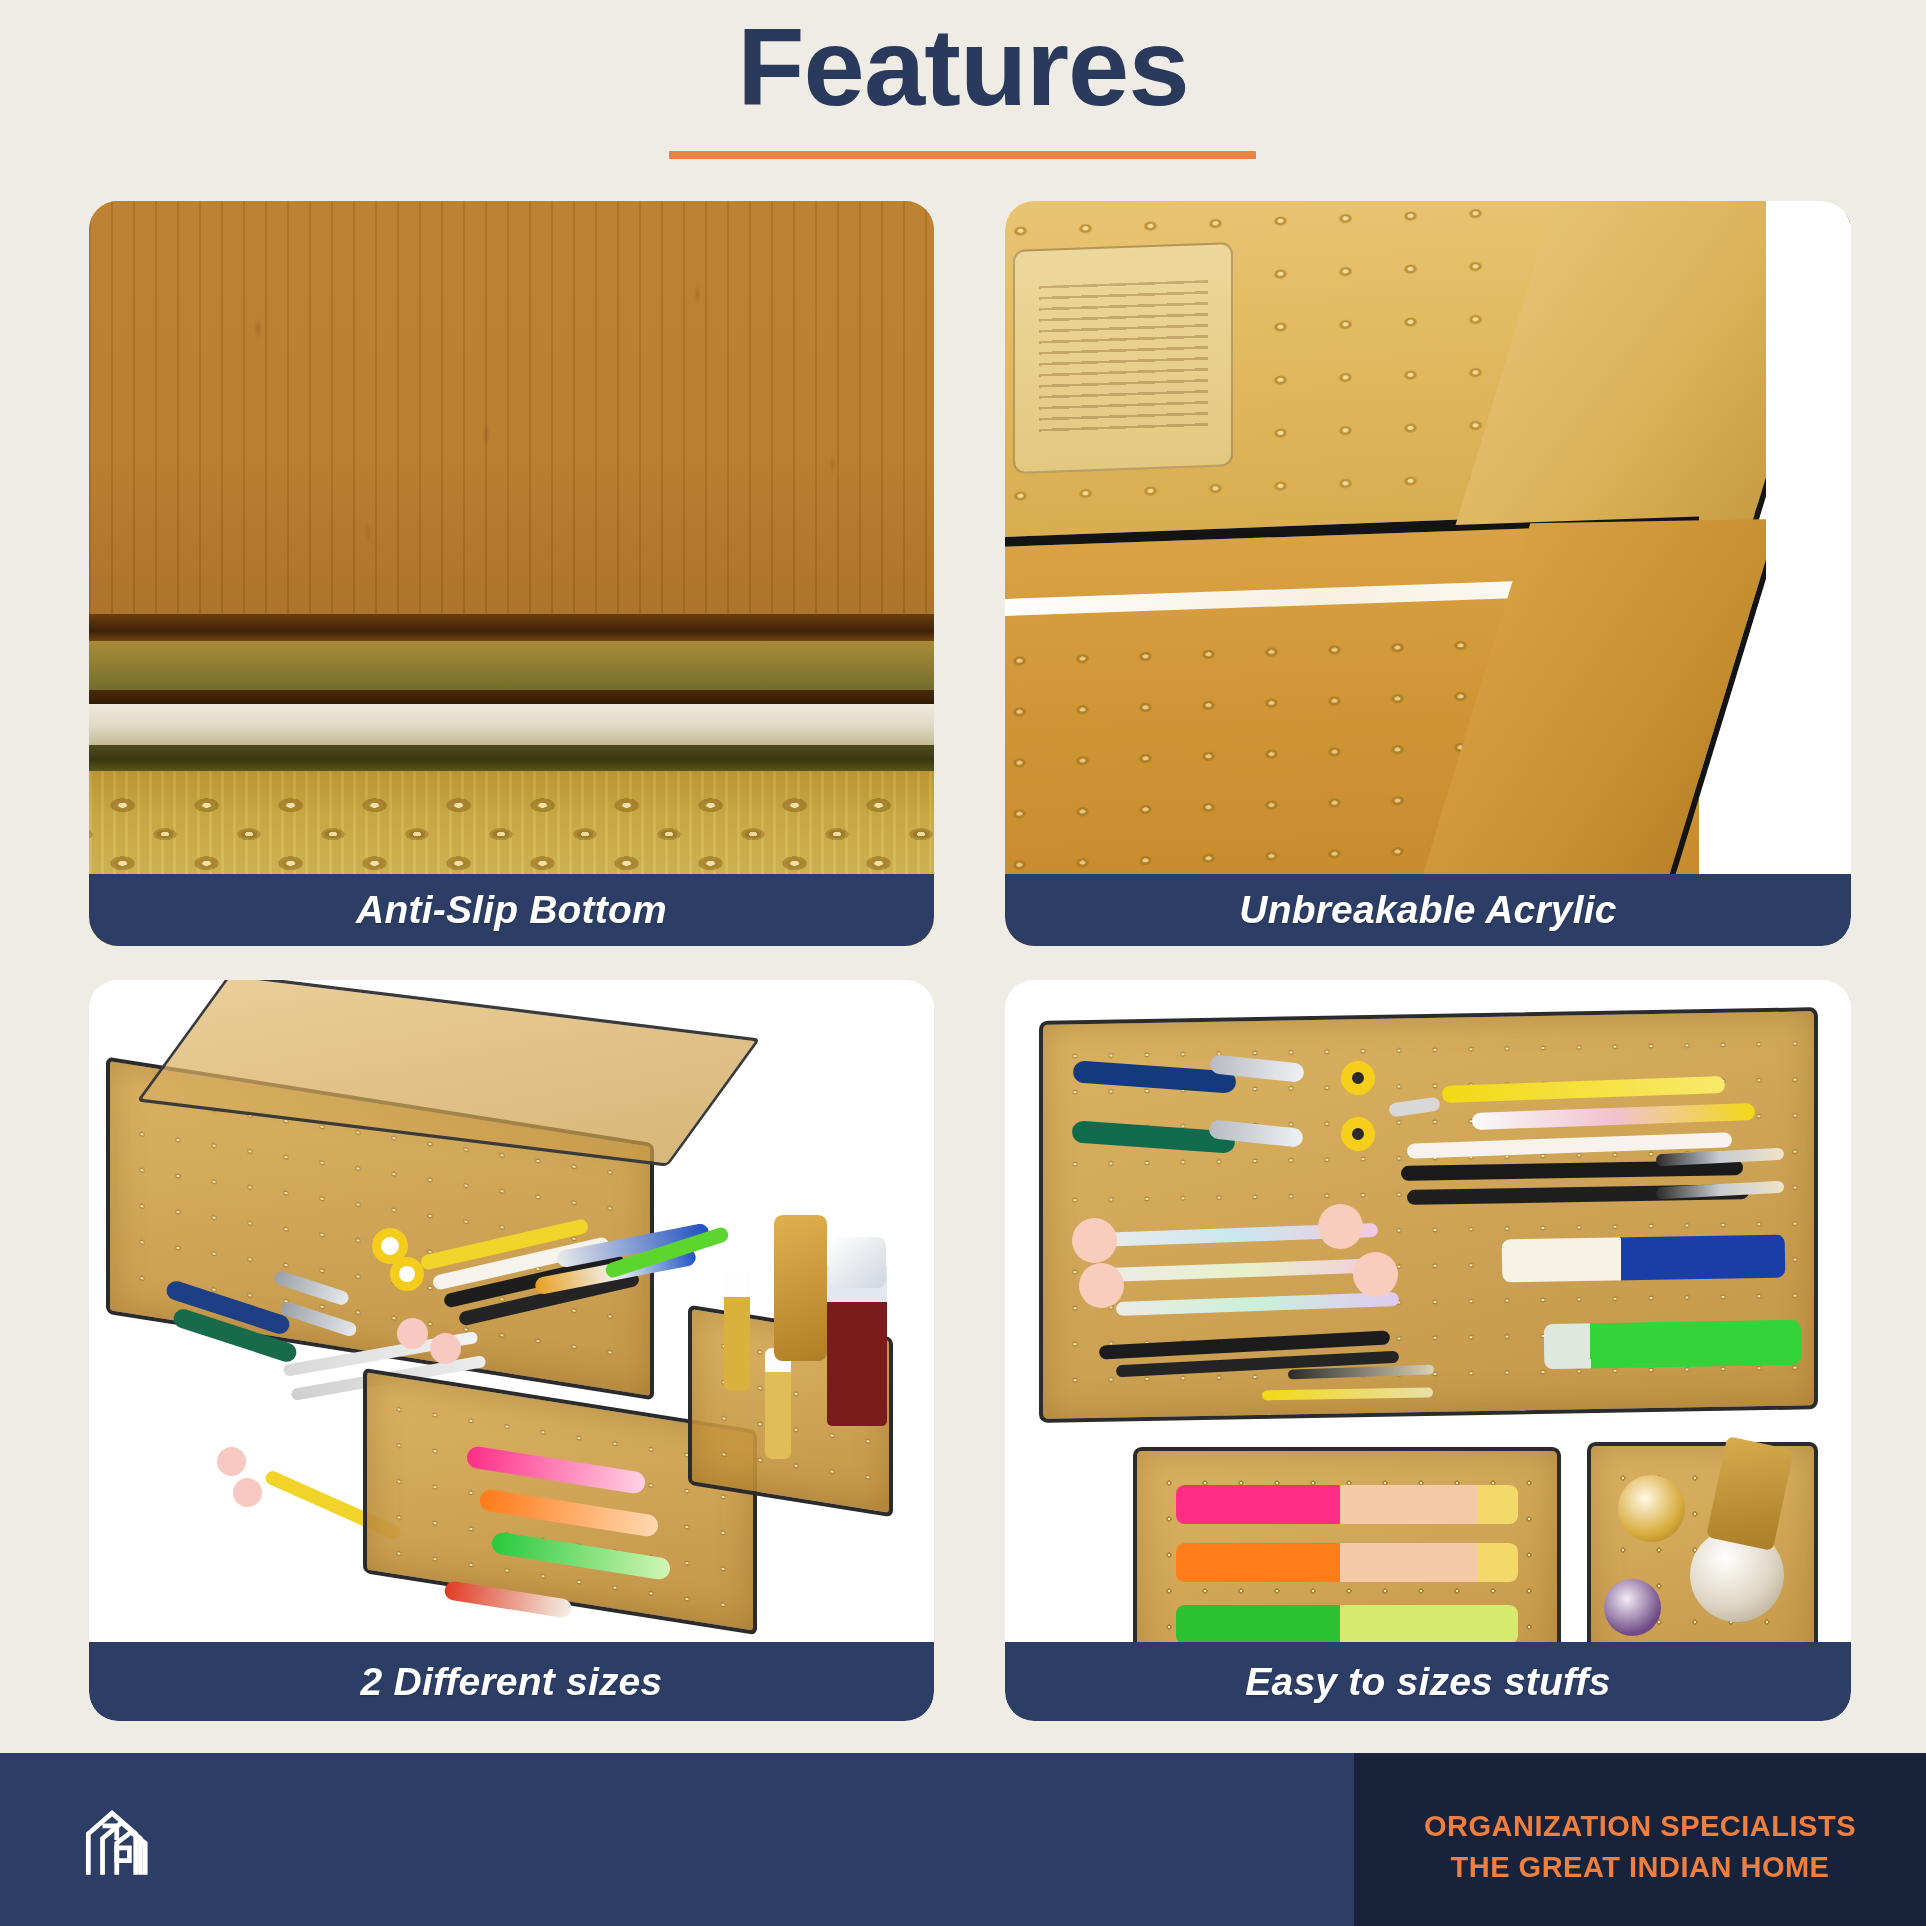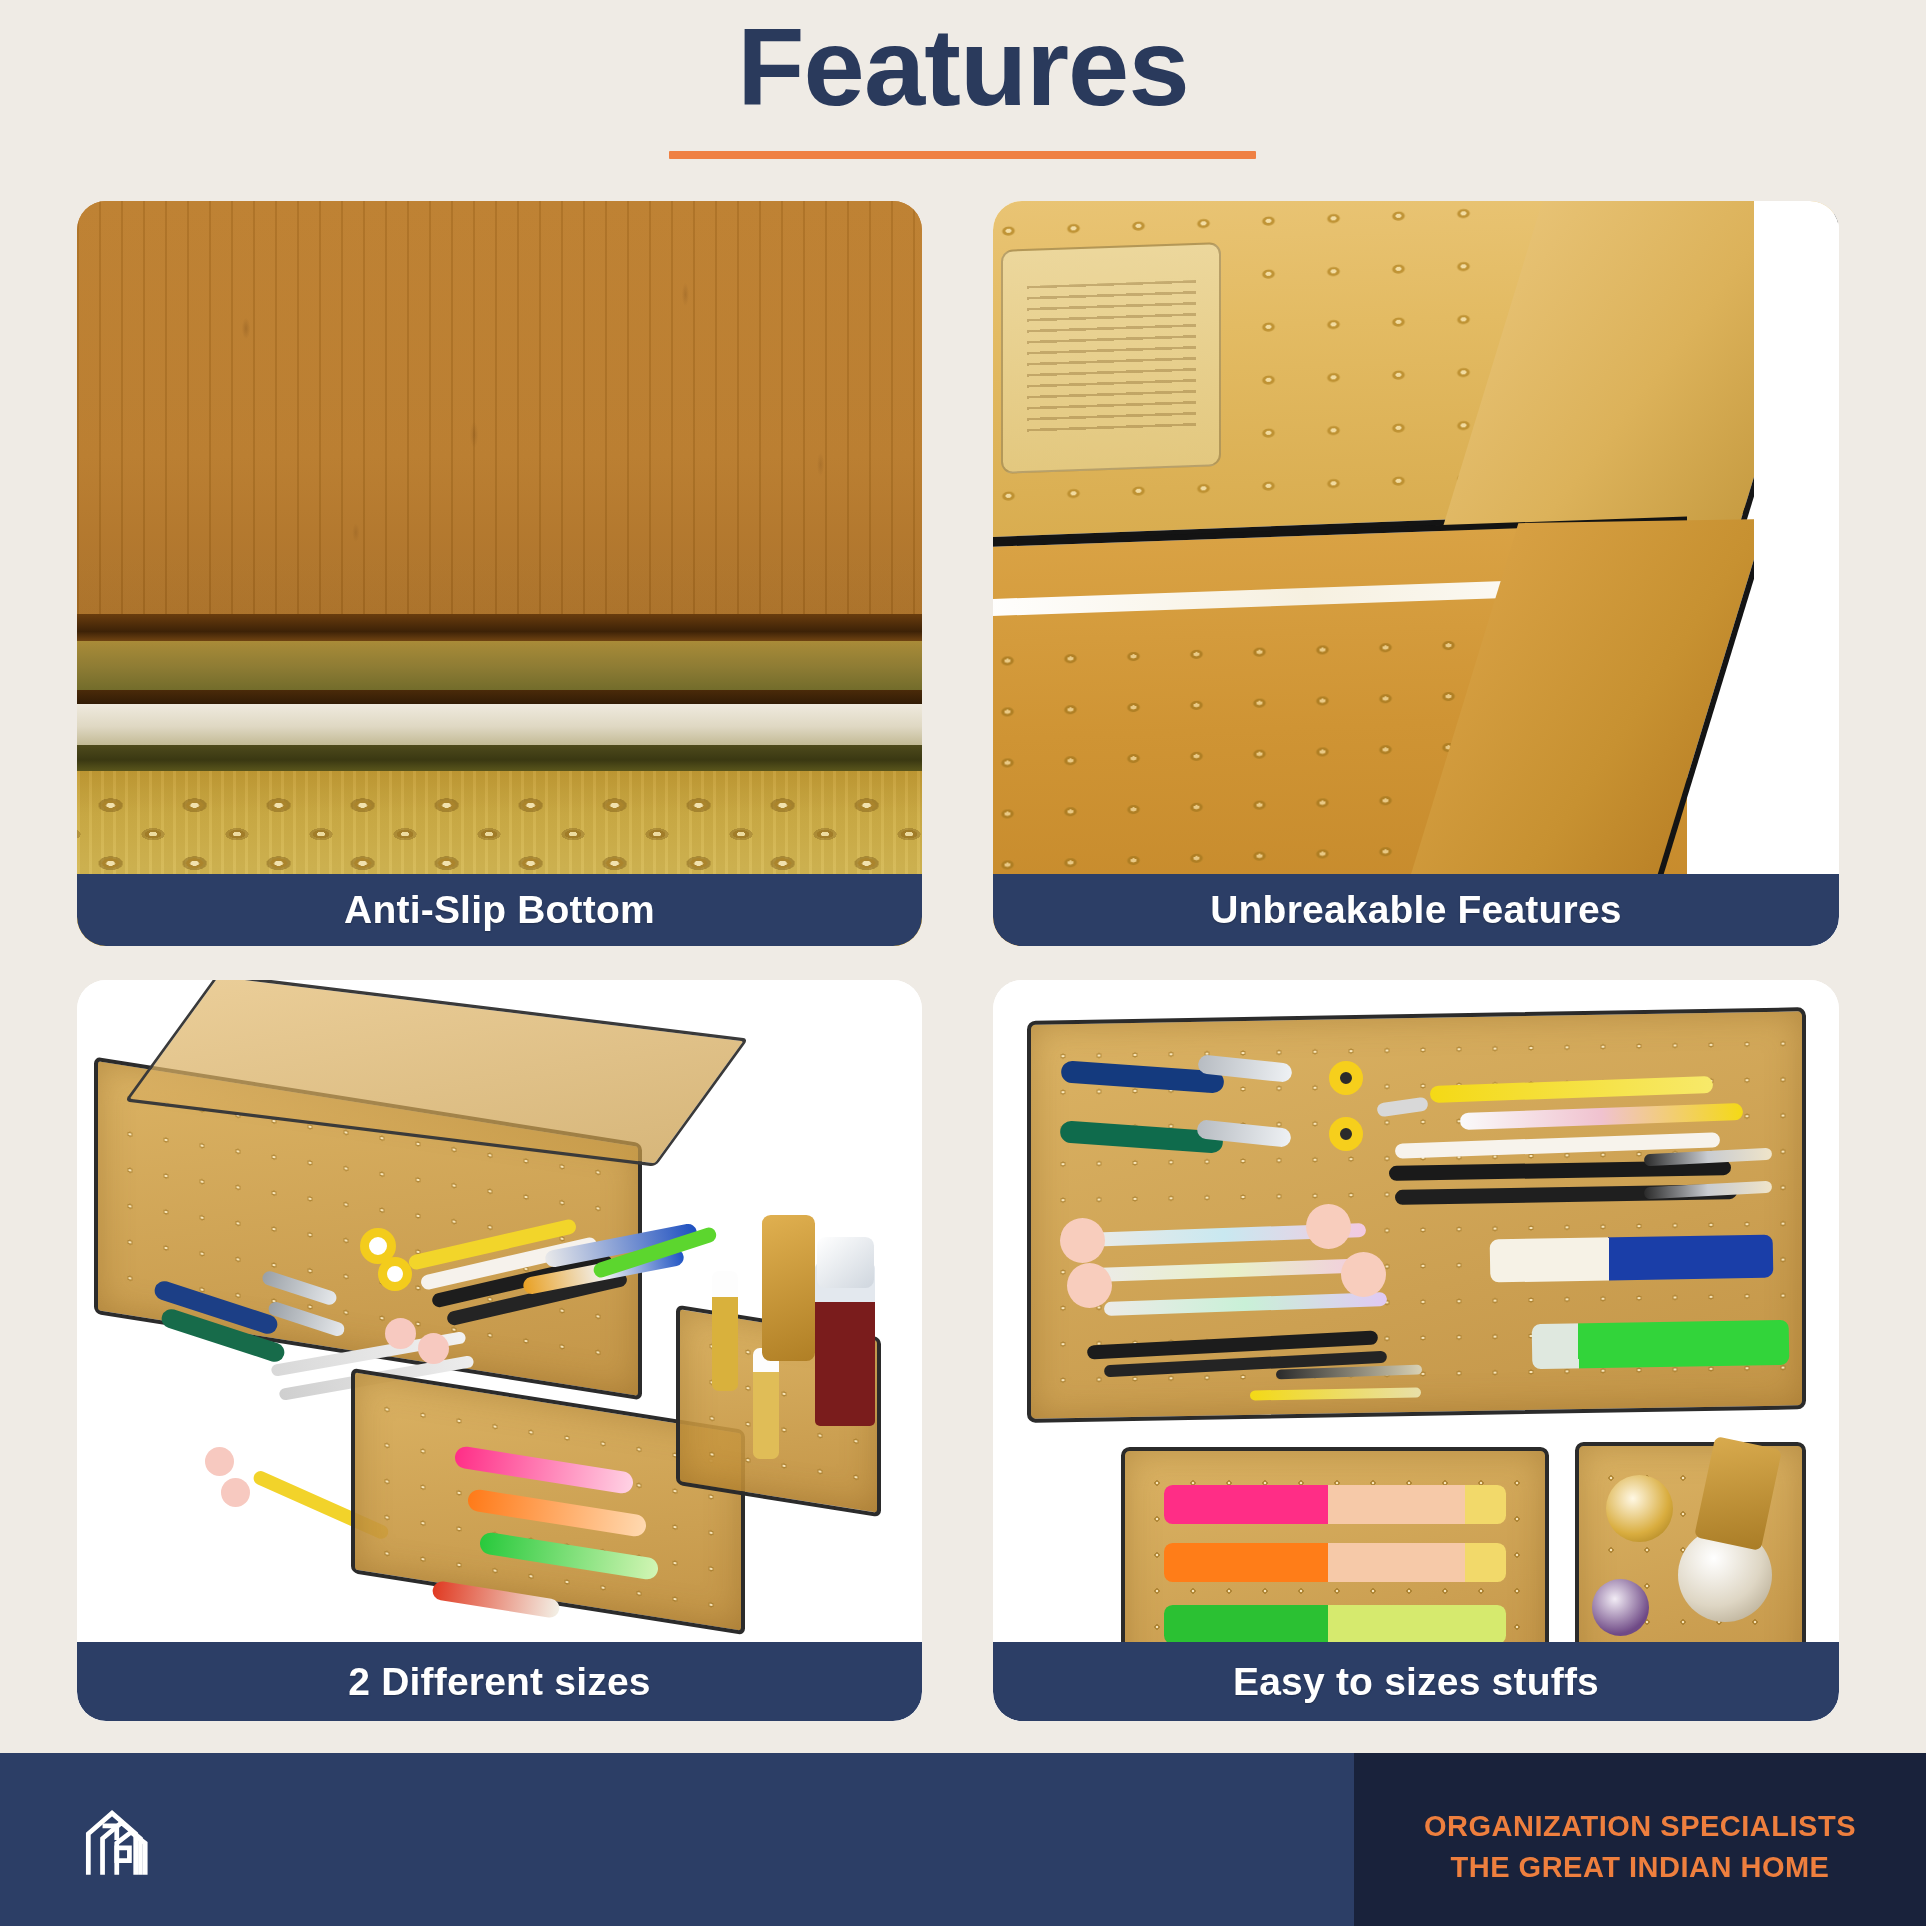--- a/index.html
+++ b/index.html
@@ -18,21 +18,21 @@
     text-align:center;
     font-size:110px; font-weight:bold; letter-spacing:-0.9px;
     color:#2a3a5c; line-height:1.05;
   }
   .title-underline {
     position:absolute; left:669px; top:151px; width:587px; height:7.7px;
     background:#ef8043; border-radius:0.9px;
   }
 
   
-  .grid { position:absolute; left:4px; top:0; width:1526px; height:1926px; }
+  .grid { position:absolute; left:16px; top:0; width:1526px; height:1926px;font-style:italic; }
   .card {
     position:absolute;
     border-radius:29px;
     overflow:hidden;
     background:#ffffff;
   }
   .card.tl { left:73px;   top:201px;  width:845px; height:745px; }
   .card.tr { left:989px; top:201px;  width:846px; height:745px; }
   .card.bl { left:73px;   top:980px; width:845px; height:741px; }
   .card.br { left:989px; top:980px; width:846px; height:741px; }
@@ -246,21 +246,21 @@
       <div class="plate"></div>
       <div class="plate-text"></div>
       <div class="tray-upper-side"></div>
       <div class="tray-lower"></div>
       <div class="hl"></div>
       <div class="dots-l"></div>
       <div class="tray-lower-side"></div>
       <div class="white-r"></div>
     </div>
     <div class="caption">
-      <span>Unbreakable Features</span>
+      <span>Unbreakable Acrylic</span>
     </div>
   </div>
 
   <div class="card bl">
     <div class="photo pw">
 
       <div class="tray" style="left:17px; top:120px; width:548px; height:257px; transform:skewY(9deg); border-radius:6.8px;">
         <div class="tray-inner"></div>
       </div>
       <div class="lid" style="left:94px; top:26px; width:531px; height:128px; transform:skew(-36deg,7deg); border-radius:5.1px;"></div>

